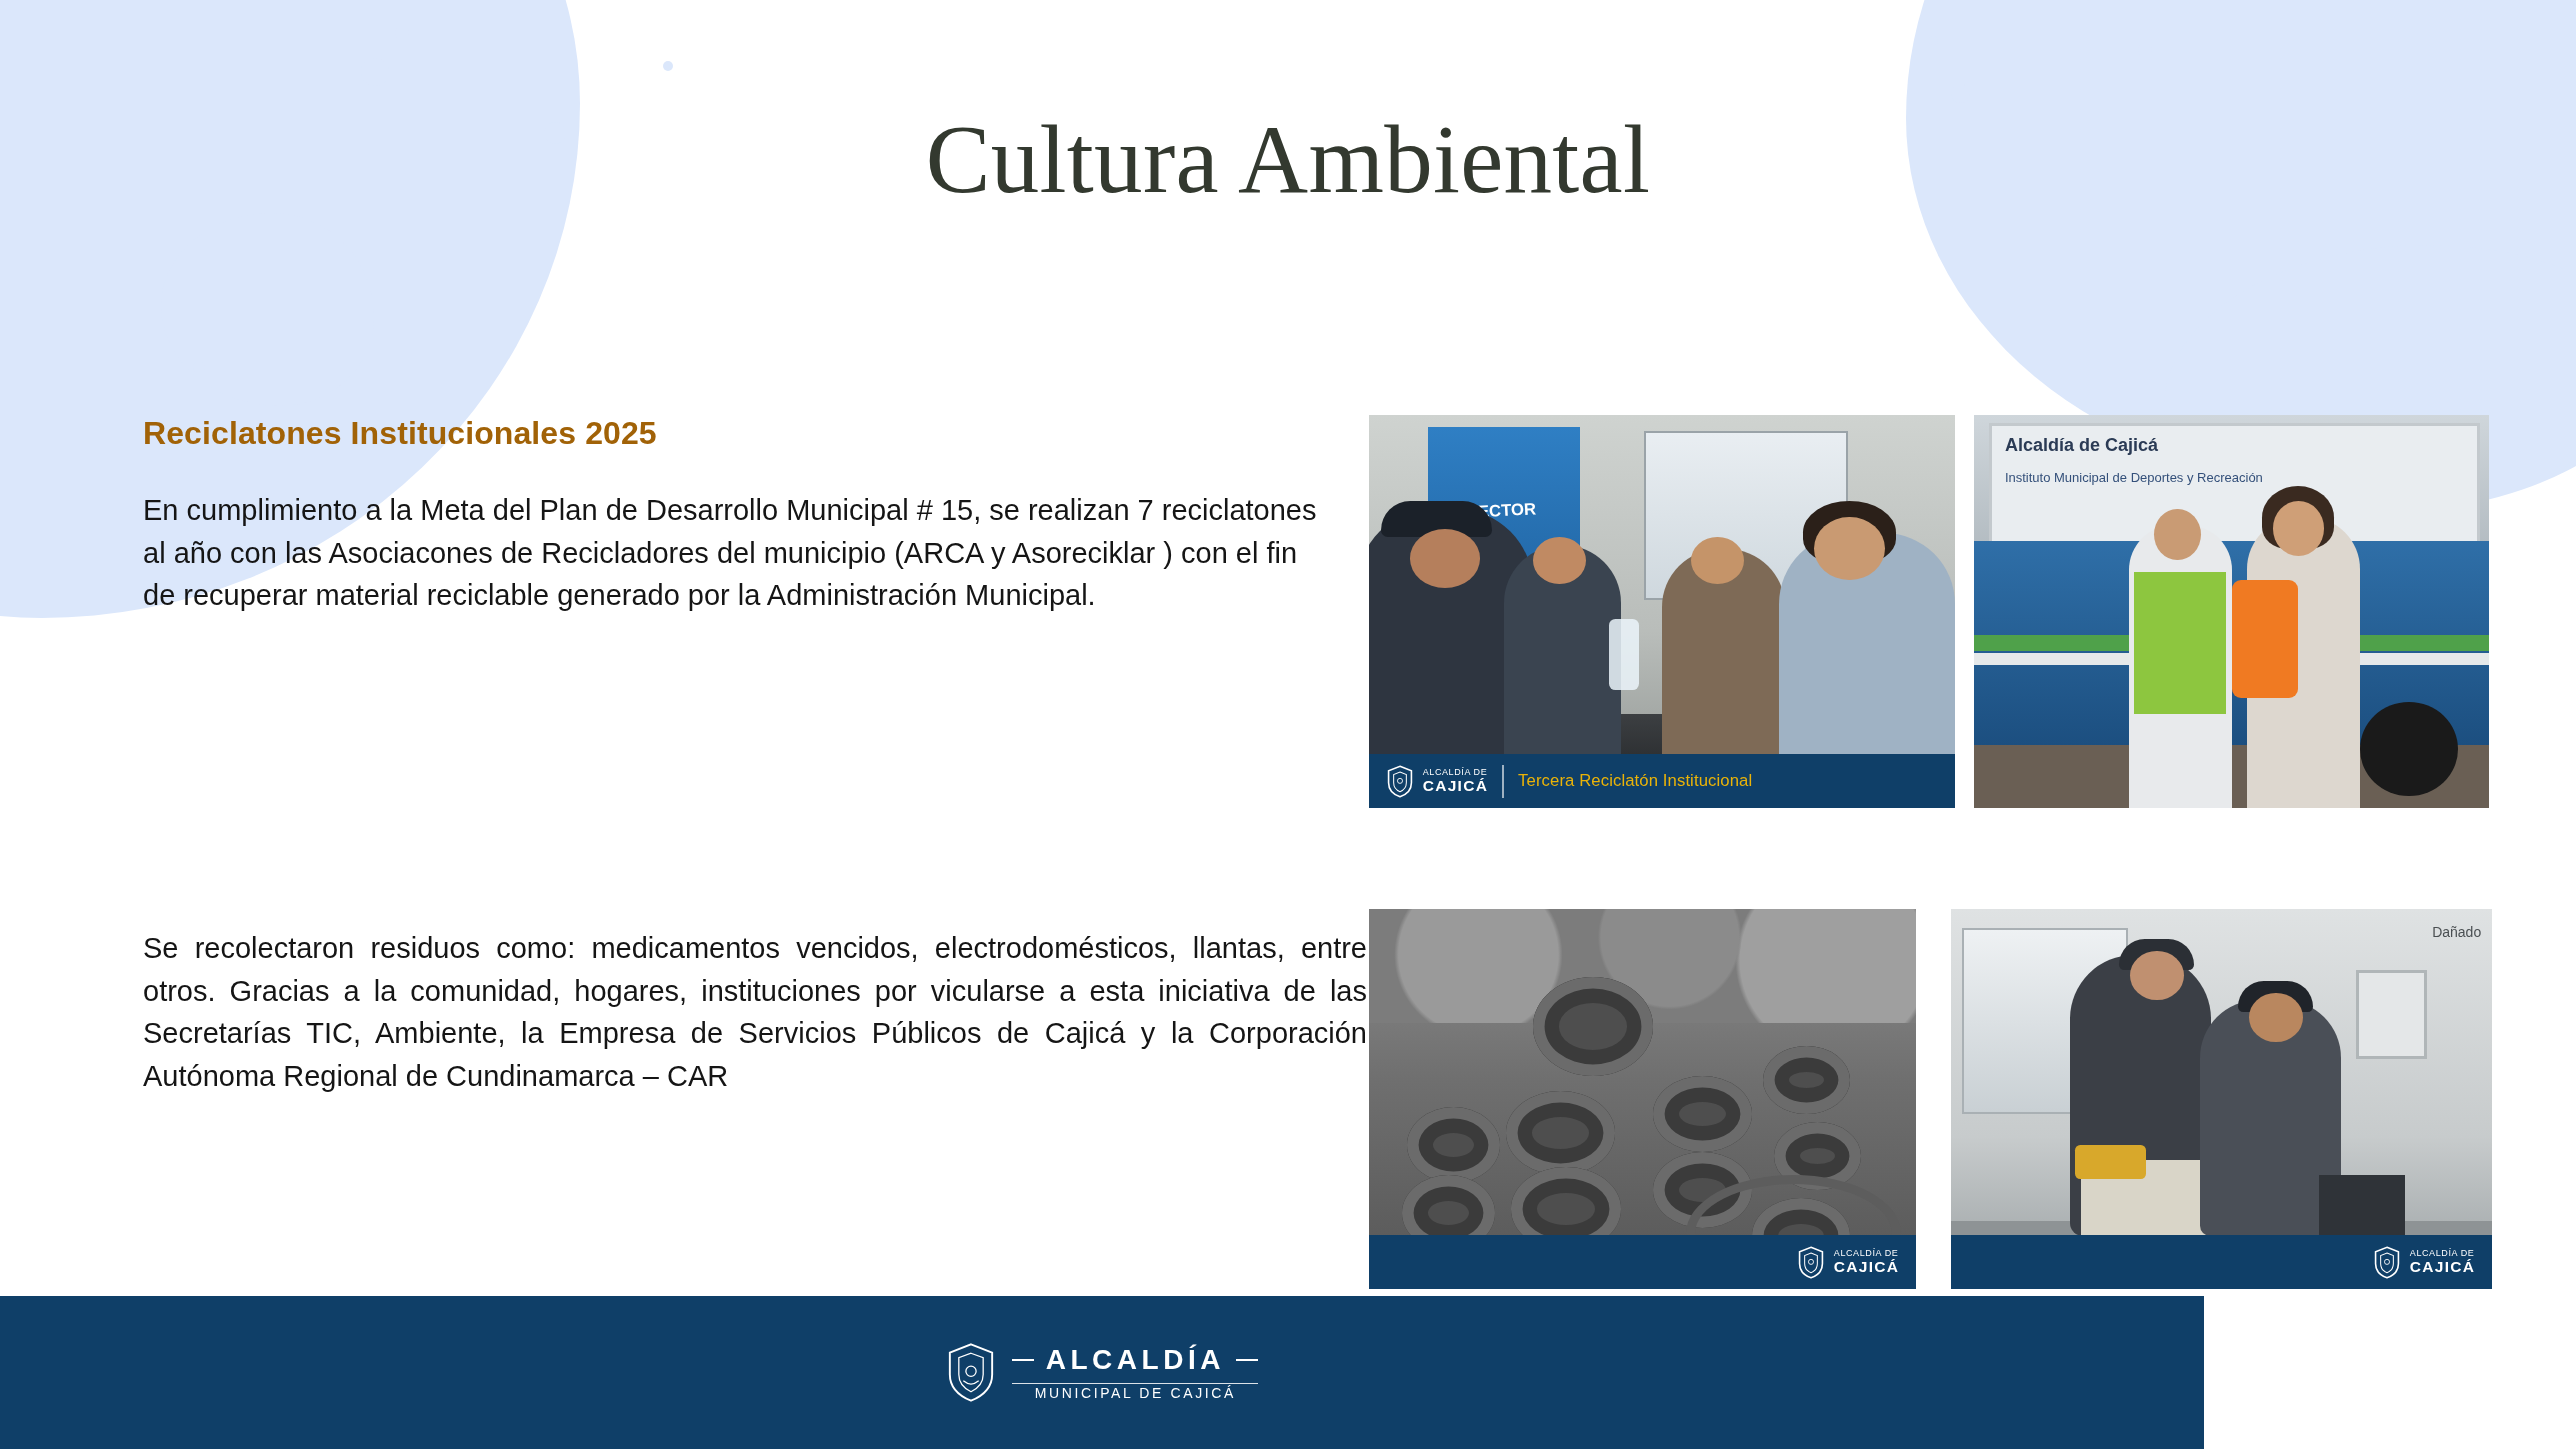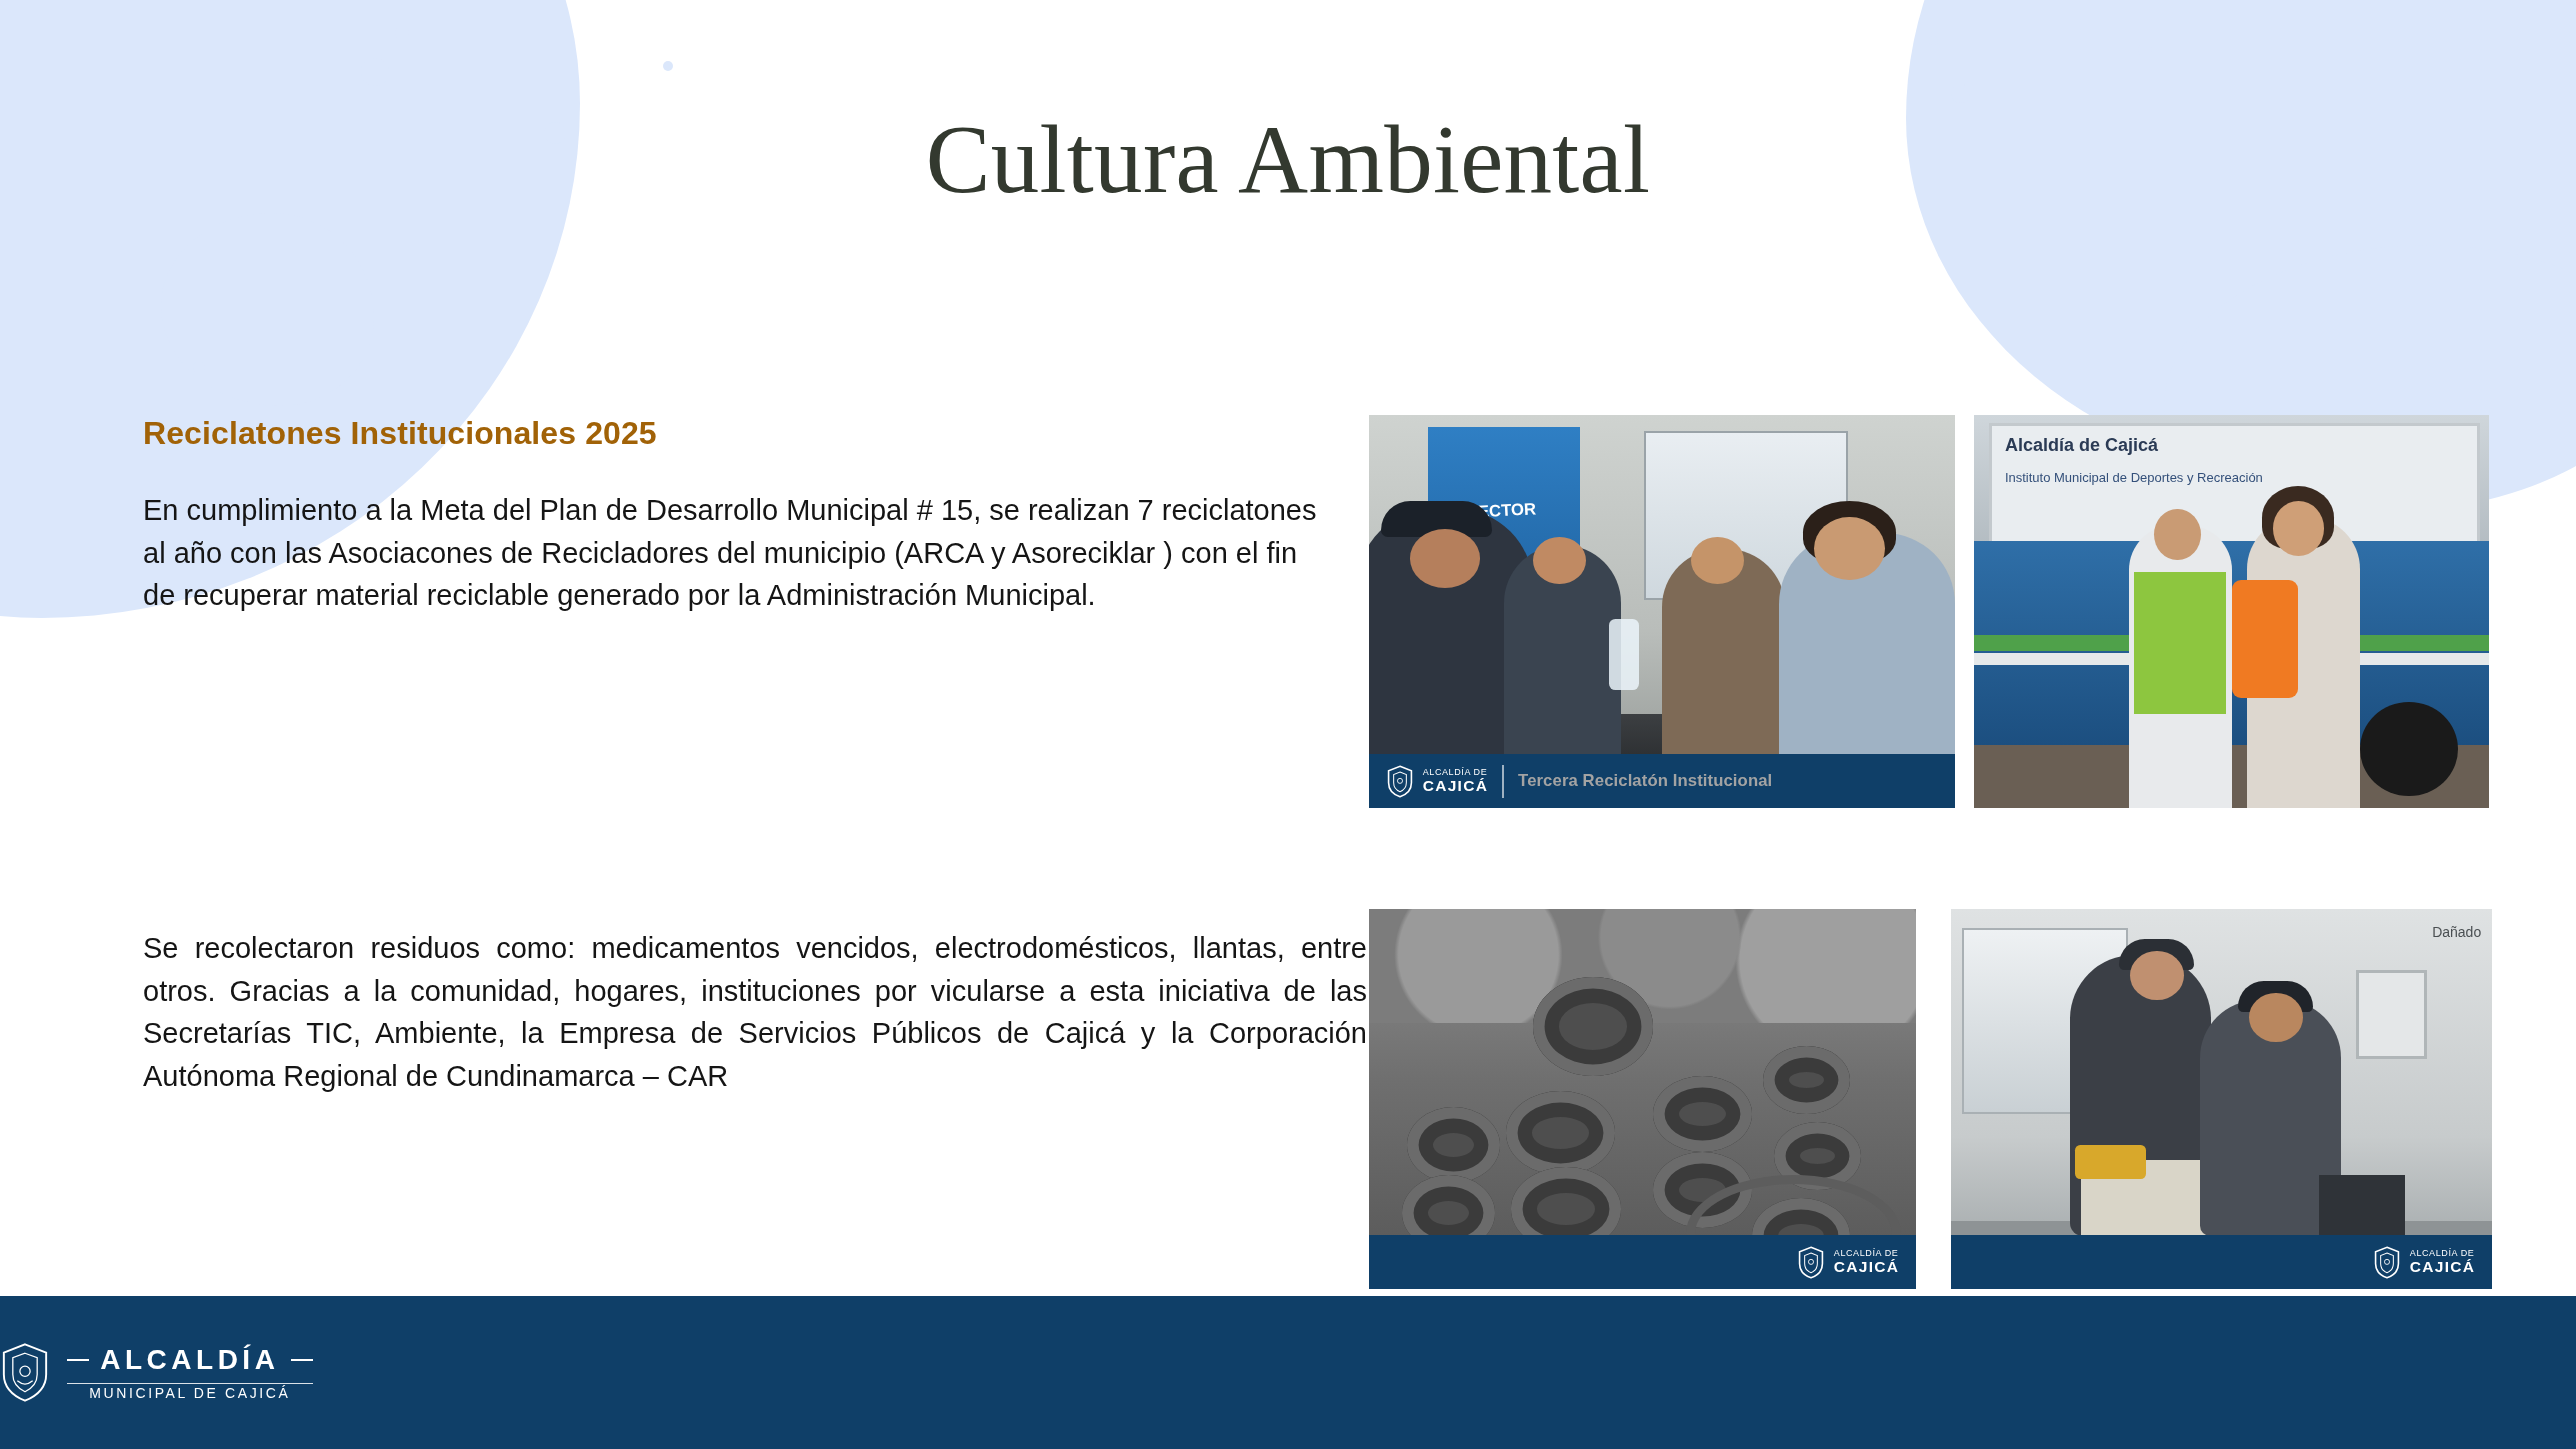--- a/index.html
+++ b/index.html
@@ -199,49 +199,49 @@
     height: 54px;
     background: #0f3f68;
     display: flex;
     align-items: center;
     gap: 14px;
     padding: 0 16.7px;
     box-sizing: border-box;
   }
   .cap-bar.right { justify-content: flex-end; }
   .cap-text {
-    color: #a3a3a3;
+    color: #eab308;
     font-size: 16.7px;
-    font-weight: bold;
+    font-weight: normal;
     letter-spacing: 0.1px;
   }
   .cap-div { width: 1.9px; height: 33px; background: rgba(255,255,255,.6); }
 
   .crest {
     width: 28px; height: 33px;
     position: relative;
     flex: none;
   }
   .crest svg { display: block; }
 
   .mini-logo { display:flex; align-items:center; gap:9px; }
   .mini-logo .mini-text { color:#fff; line-height:1.05; }
   .mini-logo .mini-top { font-size:9px; letter-spacing:0.6px; }
   .mini-logo .mini-bot { font-size:15.5px; font-weight:bold; letter-spacing:1.3px; }
 
   
   .footer {
     position: absolute;
     left: 0; bottom: 0;
-    width: 2576px;
+    width: 2204px;
     height: 153px;
     background: #0f3f68;
     display: flex;
     align-items: center;
-    justify-content: flex-start;
+    justify-content: center;
     z-index: 7;
   }
   .footer-logo {
     display: flex;
     align-items: center;
     gap: 16.7px;
   }
   .footer-crest { width: 50px; height: 61px; }
   .footer-words { color: #ffffff; }
   .footer-main {

